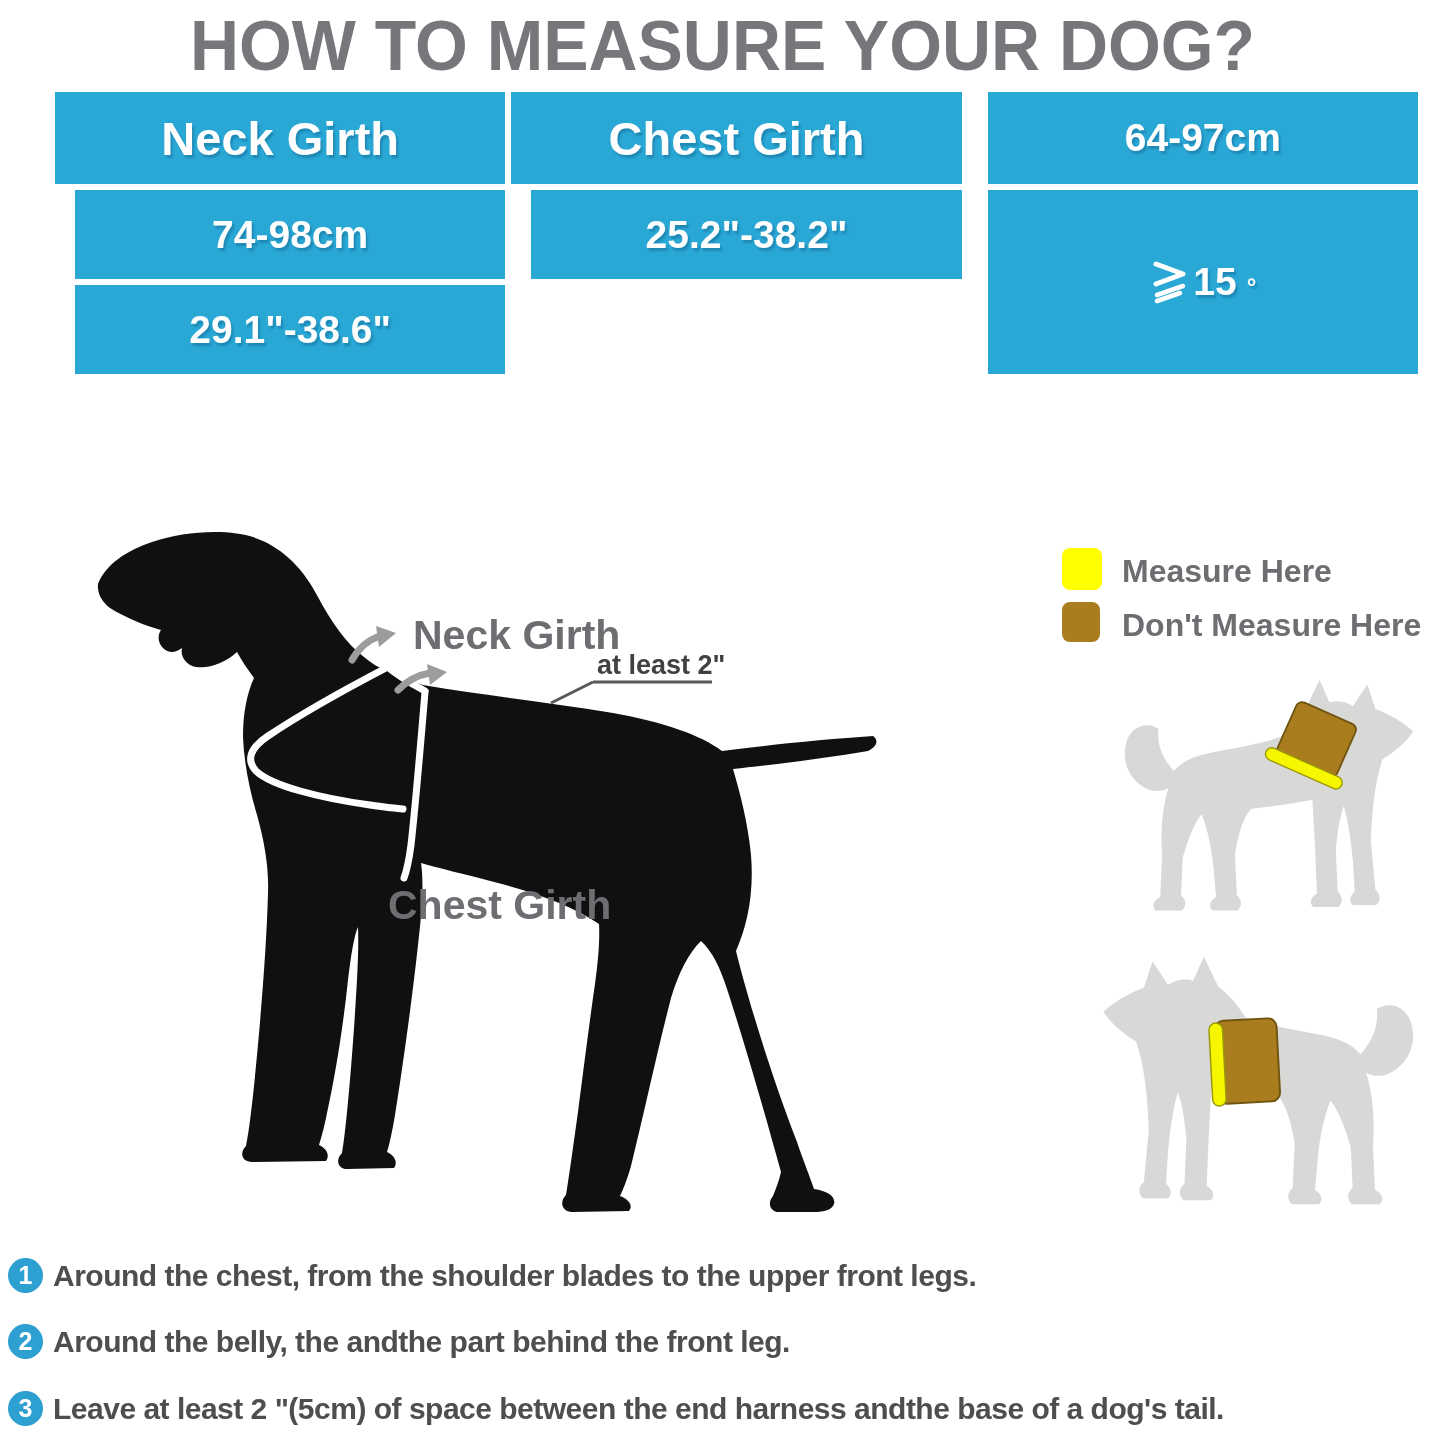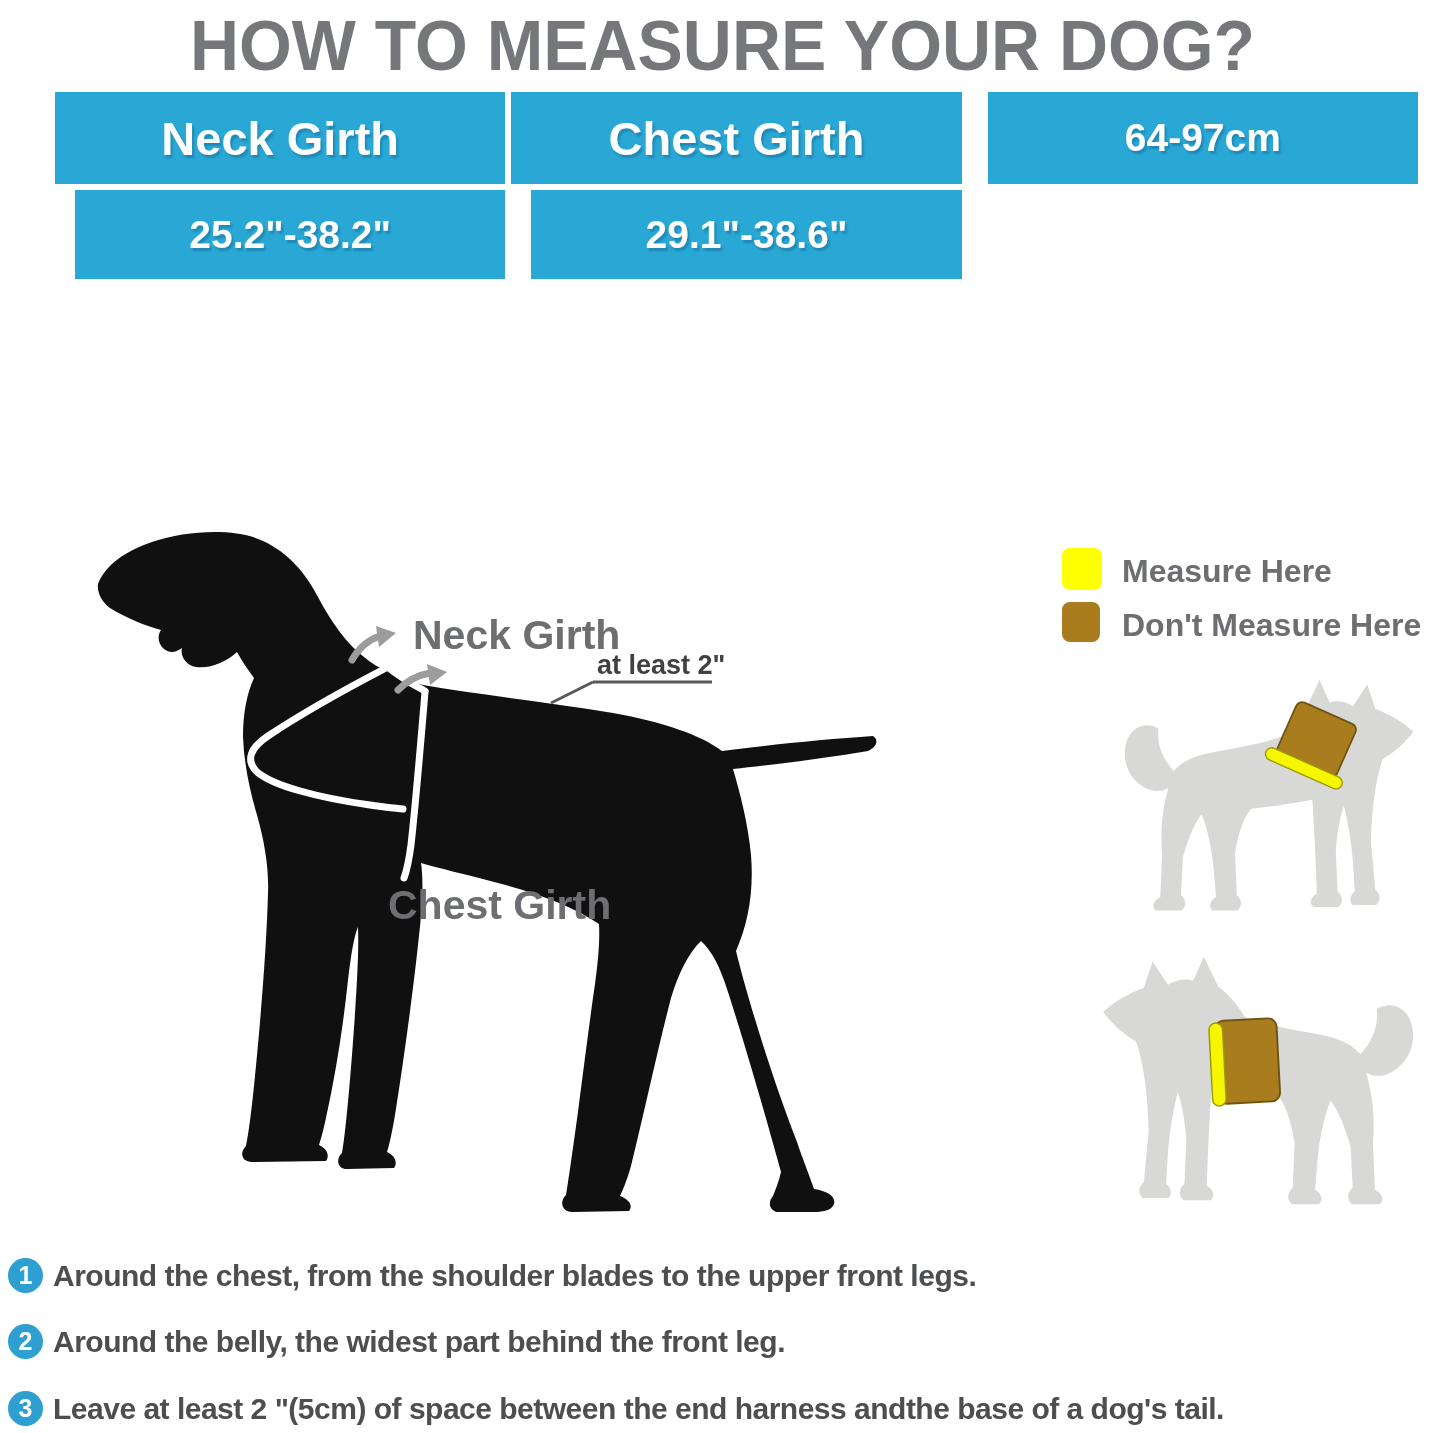--- a/index.html
+++ b/index.html
@@ -65,21 +65,33 @@
 </head>
 <body>
 
 <div class="title">HOW TO MEASURE YOUR DOG?</div>
 
 <div class="size-table">
   <div class="cell header">Neck Girth</div>
   <div class="cell header">Chest Girth</div>
 
   <div class="cell data">64-97cm</div>
-
+  <div class="cell data">74-98cm</div>
+
+  <div class="cell data back">
+    <span class="geq-wrap">
+      <svg width="42" height="46" viewBox="0 0 42 46">
+        <path d="M7 5 L34 15 L7 25" fill="none" stroke="#ffffff" stroke-width="5" stroke-linecap="round" stroke-linejoin="round"></path>
+        <path d="M34 27 L8 36" fill="none" stroke="#ffffff" stroke-width="4.5" stroke-linecap="round"></path>
+        <path d="M31 34 L8 42" fill="none" stroke="#ffffff" stroke-width="4.5" stroke-linecap="round"></path>
+      </svg>
+      <span>15</span>
+      <span class="deg">°</span>
+    </span>
+  </div>
 
   <div class="cell data">25.2"-38.2"</div>
   <div class="cell data">29.1"-38.6"</div>
 </div>
 
 <svg class="main-dog" width="830" height="702" viewBox="90 518 830 702">
 
   <path fill="#101010" d="
     M 98 584
     C 106 564, 126 551, 152 542
@@ -242,18 +254,18 @@
     <rect x="123" y="76" width="14" height="86" rx="7" fill="#f6f600" stroke="#99990a" stroke-width="1.5"></rect>
   </g>
 </svg>
 
 <div class="instr i1">
   <div class="badge">1</div>
   <div class="instr-text">Around the chest, from the shoulder blades to the upper front legs.</div>
 </div>
 <div class="instr i2">
   <div class="badge">2</div>
-  <div class="instr-text">Around the belly, the widest part behind the front leg.</div>
+  <div class="instr-text">Around the belly, the andthe part behind the front leg.</div>
 </div>
 <div class="instr i3">
   <div class="badge">3</div>
   <div class="instr-text">Leave at least 2 "(5cm) of space between the end harness andthe base of a dog's tail.</div>
 </div>
 
 </body></html>

